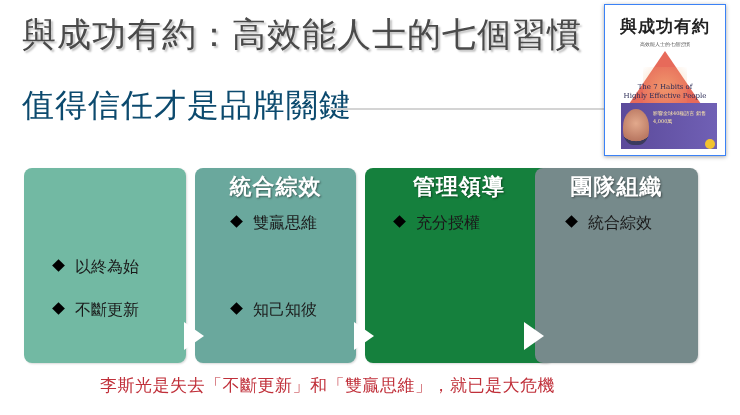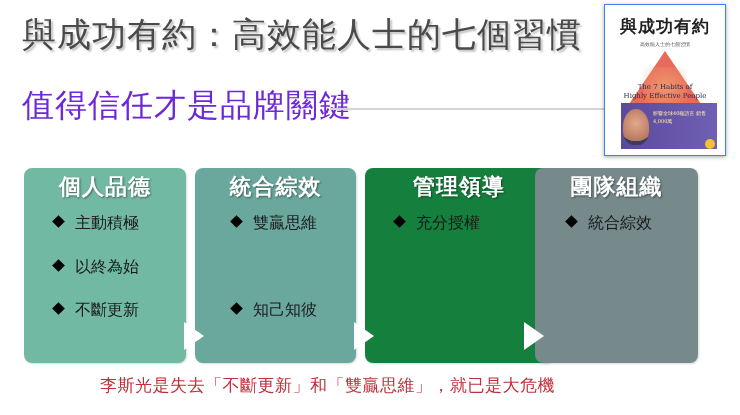--- a/index.html
+++ b/index.html
@@ -9,21 +9,21 @@
       font-family: "DejaVu Serif", "Liberation Serif", serif;
     }
     .title {
       position: absolute; left: 22px; top: 12px;
       font-size: 34px; color: #4a4a4a; letter-spacing: 1px;
       text-shadow: 2px 2px 2px rgba(0,0,0,0.25);
       white-space: nowrap; line-height: 44px;
     }
     .subtitle {
       position: absolute; left: 22px; top: 84px;
-      font-size: 32px; color: #6d28d9; letter-spacing: 1px;
+      font-size: 32px; color: #0c4a6e; letter-spacing: 1px;
       white-space: nowrap; line-height: 42px;
     }
     .rule {
       position: absolute; left: 330px; top: 108px; width: 275px; height: 2px;
       background: #d4d4d4;
     }
     .book {
       position: absolute; left: 604px; top: 4px; width: 120px; height: 150px;
       background: #ffffff; box-shadow: 0 1px 4px rgba(0,0,0,0.35);
       border: 1px solid #3b82f6; overflow: hidden;
@@ -109,22 +109,20 @@
     <div>The 7 Habits of</div>
     <div>Highly Effective People</div>
   </div>
   <div class="book-band"></div>
   <div class="book-face"></div>
   <div class="book-band-text">影響全球40種語言 銷售4,000萬</div>
   <div class="book-badge"></div>
 </div>
 
 <div class="panel" style="left:24px; width:162px; background:#72b9a3;">
-  <div class="panel-head">個人品德</div>
-  <div class="bullet" style="left:30px; top:45px;"><span class="dia"></span><span>主動積極</span></div>
   <div class="bullet" style="left:30px; top:89px;"><span class="dia"></span><span>以終為始</span></div>
   <div class="bullet" style="left:30px; top:132px;"><span class="dia"></span><span>不斷更新</span></div>
 </div>
 
 <div class="panel" style="left:195px; width:161px; background:#6aa89d;">
   <div class="panel-head">統合綜效</div>
   <div class="bullet" style="left:37px; top:45px;text-align:right;"><span class="dia"></span><span>雙贏思維</span></div>
   <div class="bullet" style="left:37px; top:132px;"><span class="dia"></span><span>知己知彼</span></div>
 </div>
 

